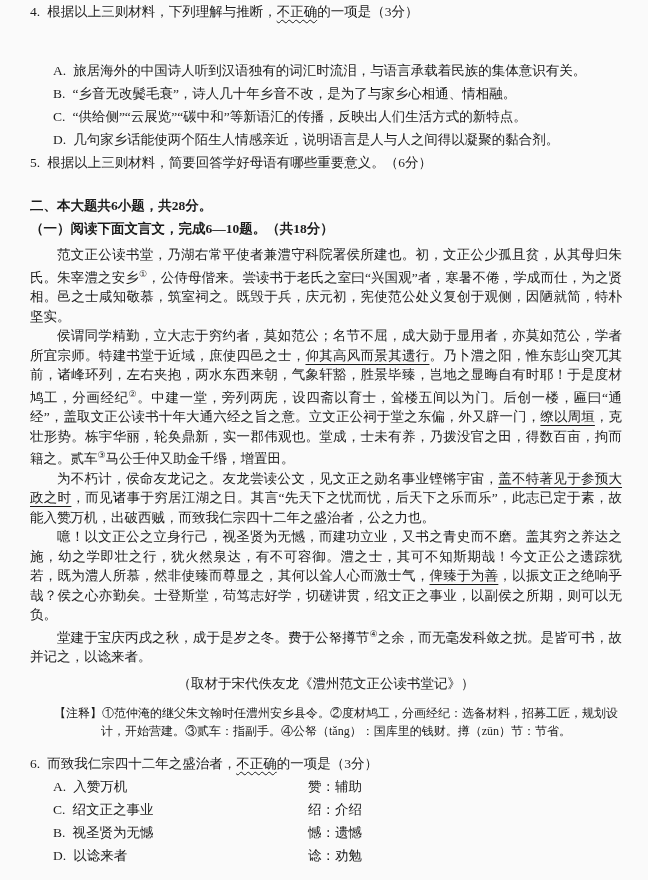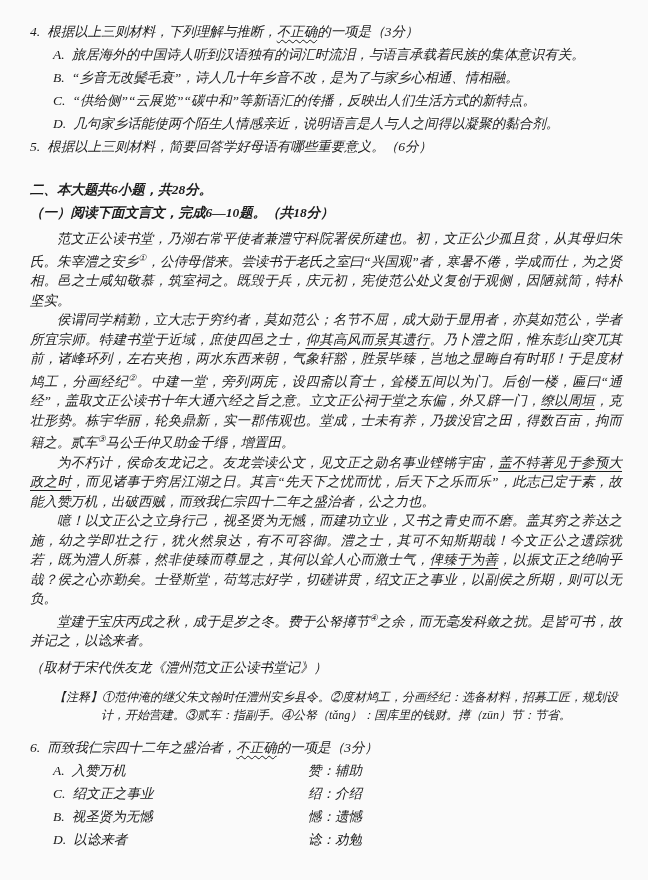--- a/index.html
+++ b/index.html
@@ -4,36 +4,36 @@
 <style>
   * { box-sizing: border-box; }
   html, body { margin: 0; padding: 0; }
   body {
     width: 648px; height: 880px;
     background: #fafafa;
     color: #1b1b1b;
     font-family: "Liberation Serif", "DejaVu Serif", serif;
     overflow: hidden;
   }
-  .page { padding: 20px 26px 0 30px; font-size: 13.5px; font-style: italic; }
+  .page { padding: 0 26px 0 30px; font-size: 13.5px; }
 
   
   .topq { line-height: 23px; }
   .num { margin-right: 7px; }
-  .opts { padding-left: 23px; }
+  .opts { padding-left: 23px; margin-top: 36px; }
   .olabel { margin-right: 7px; }
 
   
   .section-title { font-weight: bold; line-height: 23px; margin-top: 20px; }
   .section-sub   { font-weight: bold; line-height: 23px; }
 
   
   .passage { margin-top: 5px; text-align: justify; line-height: 19.5px; }
   .para { margin: 0; text-indent: 2em; }
-  .attrib { margin: 7px 0 0; text-align: left; text-indent: 0; line-height: 19.5px; }
+  .attrib { margin: 7px 0 0; text-align: center; text-indent: 0; line-height: 19.5px; }
 
   
   .notes {
     margin-top: 12px; margin-left: 24px;
     font-size: 12px; line-height: 17.5px;
     padding-left: 47px; text-indent: -47px;
   }
 
   
   .q6 { margin-top: 12px; line-height: 23px; }

